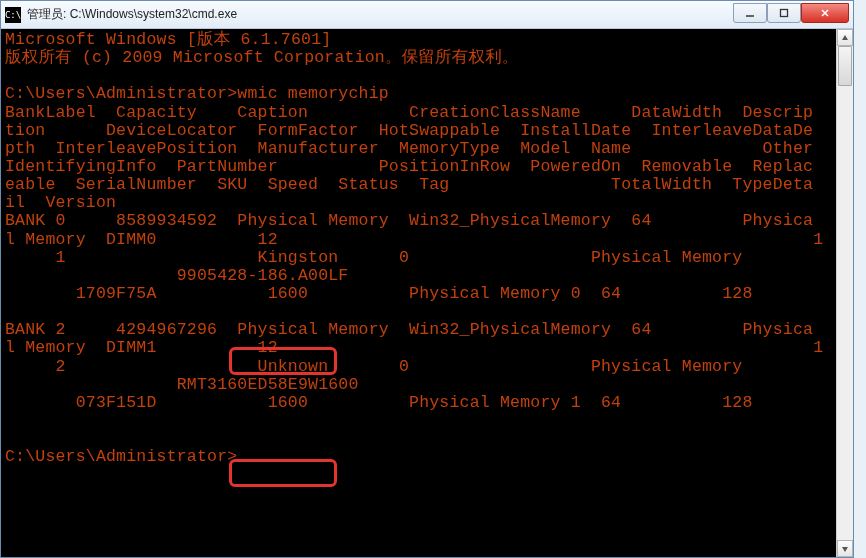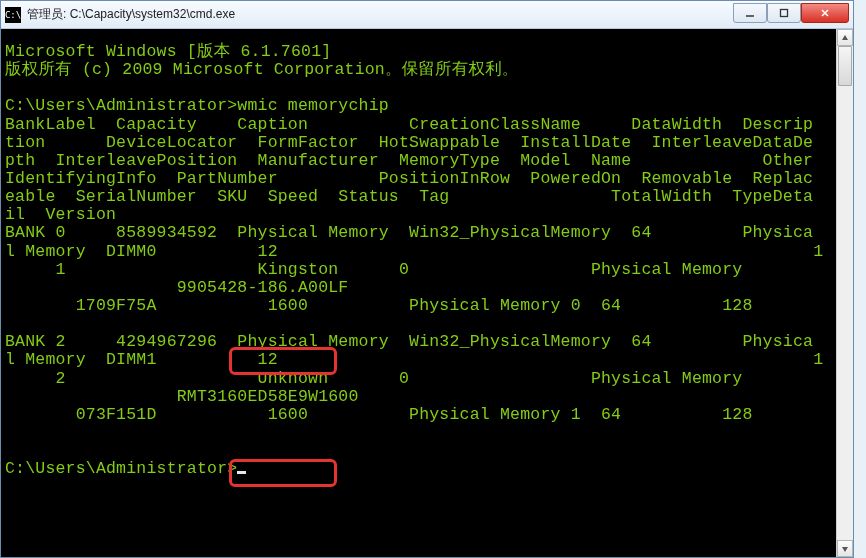--- a/index.html
+++ b/index.html
@@ -66,25 +66,25 @@
     .win-btn svg { width: 10px; height: 10px; }
     .content-wrap {
       flex: 1;
       display: flex;
       background: #000;
       position: relative;
     }
     .terminal {
       flex: 1;
       background: #000;
-      color: #84cc16;
+      color: #c2410c;
       font-family: "NSimSun", "SimSun", Consolas, "Courier New", monospace;
       font-size: 16.5px;
       line-height: 1.10;
-      padding: 14px 4px;
+      padding: 2px 4px;
       white-space: pre;
       overflow: hidden;
       letter-spacing: 0.2px;
     }
     .scrollbar {
       width: 17px;
       background: #f0f0f0;
       display: flex;
       flex-direction: column;
       border-left: 1px solid #cfcfcf;
@@ -123,21 +123,21 @@
       vertical-align: baseline;
       margin-bottom: -1px;
     }
   </style>
 </head>
 <body>
 
 <div class="window">
   <div class="titlebar">
     <span class="icon">C:\</span>
-    <span class="title">管理员: C:\Capacity\system32\cmd.exe</span>
+    <span class="title">管理员: C:\Windows\system32\cmd.exe</span>
     <div class="win-buttons">
       <div class="win-btn">
         <svg viewBox="0 0 10 10">
             <line x1="1" y1="8" x2="9" y2="8" stroke="#333" stroke-width="1.5"></line>
           </svg>
       </div>
       <div class="win-btn">
         <svg viewBox="0 0 10 10">
             <rect x="1.5" y="1.5" width="7" height="7" fill="none" stroke="#333" stroke-width="1.3"></rect>
           </svg>

